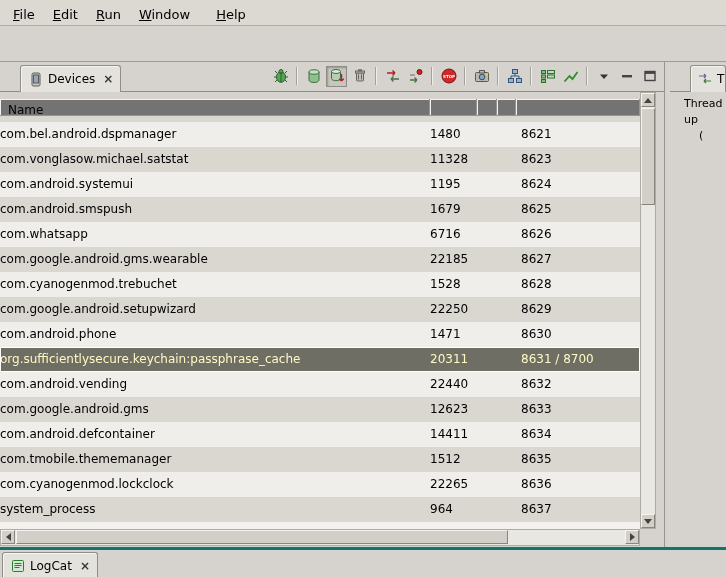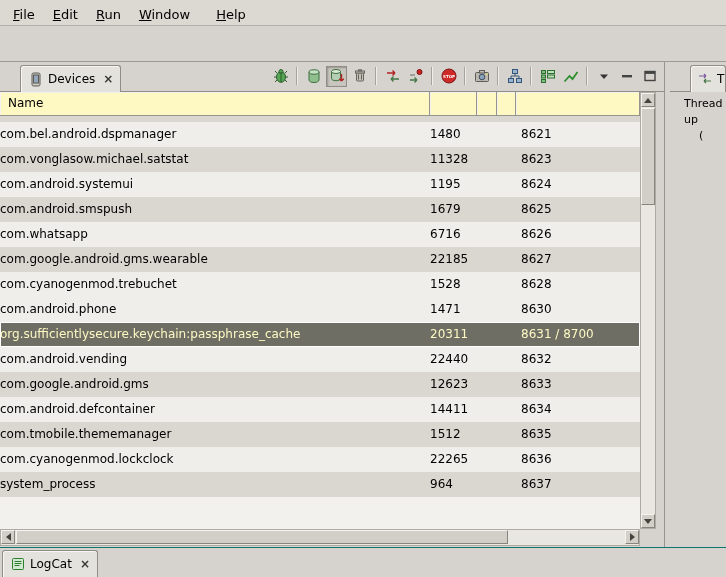--- a/index.html
+++ b/index.html
@@ -23,21 +23,21 @@
   .ticon{display:inline-flex;align-items:center;justify-content:center;width:15px;height:15px;}
 
   
   #devices-panel{position:absolute;left:0;top:62px;width:664px;height:485px;}
   .toolbar{margin-left:auto;display:flex;align-items:center;height:30px;padding-right:4px;gap:2px;}
   .tbtn{width:21px;height:21px;display:inline-flex;align-items:center;justify-content:center;border:1px solid transparent;}
   .tbtn.pressed{border:1px solid #8f8d86;background:#c9c6bf;box-shadow:inset 1px 1px 2px rgba(60,58,52,.35);}
   .tsep{width:2px;height:18px;border-left:1px solid #a5a29b;border-right:1px solid #efeeea;margin:0 3px;}
 
   .table{position:absolute;left:0;top:30px;width:657px;height:455px;background:#d6d3ce;}
-  .thead{position:absolute;top:0;left:0;width:640px;height:24px;display:grid;grid-template-columns:430px 47px 20px 19px 1fr;background:#fef9c3;border-bottom:1px solid #96948d;}
+  .thead{position:absolute;top:7px;left:0;width:640px;height:17px;display:grid;grid-template-columns:430px 47px 20px 19px 1fr;background:#737373;border-bottom:1px solid #96948d;}
   .hc{border-right:1px solid #96948d;box-shadow:inset 1px 1px 0 #f3f2ee;padding:4px 0 0 8px;overflow:hidden;white-space:nowrap;}
   .tbody{position:absolute;top:24px;left:0;width:640px;height:413px;overflow:hidden;background:#f2f1ed;}
   .trow{display:grid;grid-template-columns:430px 47px 20px 19px 1fr;height:25px;line-height:25px;}
   .trow.light{background:#efeeea;}
   .trow.dark{background:#dad7d1;}
   .trow.partial{background:#dad7d1;height:6px;}
   .trow.sel{background:#6e6e64;color:#fef9c3;box-shadow:inset 0 0 0 1px #ffffff;}
   .cell{overflow:hidden;white-space:nowrap;}
   .cname{}
   .cpid{text-align:left;padding-right:5px;}
@@ -61,21 +61,21 @@
   .arr-right{border-top:4px solid transparent;border-bottom:4px solid transparent;border-left:5px solid #45433e;}
 
   
   #sash{position:absolute;left:664px;top:62px;width:6px;height:485px;background:#d6d3ce;border-left:1px solid #96948d;}
   #right-panel{position:absolute;left:670px;top:62px;width:56px;height:485px;overflow:hidden;}
   #right-panel .tab{max-width:80px;overflow:hidden;}
   .rp-content{position:absolute;top:30px;left:12px;right:0;padding:4px 2px;font-size:11px;line-height:16px;color:#000;}
   .rp-line2{padding-left:15px;}
 
   
-  #bottombar{position:absolute;left:0;top:547px;width:726px;height:30px;background:#d6d3ce;border-top:1px solid #0f766e;}
+  #bottombar{position:absolute;left:0;top:547px;width:726px;height:30px;background:#d6d3ce;border-top:3px solid #0f766e;}
   #bottombar .tab{margin-top:2px;height:27px;}
 </style>
 </head>
 <body>
 
 <div id="window">
 
   <div id="menubar">
       <span class="menu-item"><span class="accel">F</span>ile</span>
       <span class="menu-item"><span class="accel">E</span>dit</span>
@@ -260,20 +260,27 @@
             <div class="cell csp"></div>
             <div class="cell csp"></div>
             <div class="cell cport">8627</div>
           </div>
           <div class="trow light">
             <div class="cell cname">com.cyanogenmod.trebuchet</div>
             <div class="cell cpid">1528</div>
             <div class="cell csp"></div>
             <div class="cell csp"></div>
             <div class="cell cport">8628</div>
+          </div>
+          <div class="trow dark">
+            <div class="cell cname">com.google.android.setupwizard</div>
+            <div class="cell cpid">22250</div>
+            <div class="cell csp"></div>
+            <div class="cell csp"></div>
+            <div class="cell cport">8629</div>
           </div>
           <div class="trow light">
             <div class="cell cname">com.android.phone</div>
             <div class="cell cpid">1471</div>
             <div class="cell csp"></div>
             <div class="cell csp"></div>
             <div class="cell cport">8630</div>
           </div>
           <div class="trow sel">
             <div class="cell cname">org.sufficientlysecure.keychain:passphrase_cache</div>

